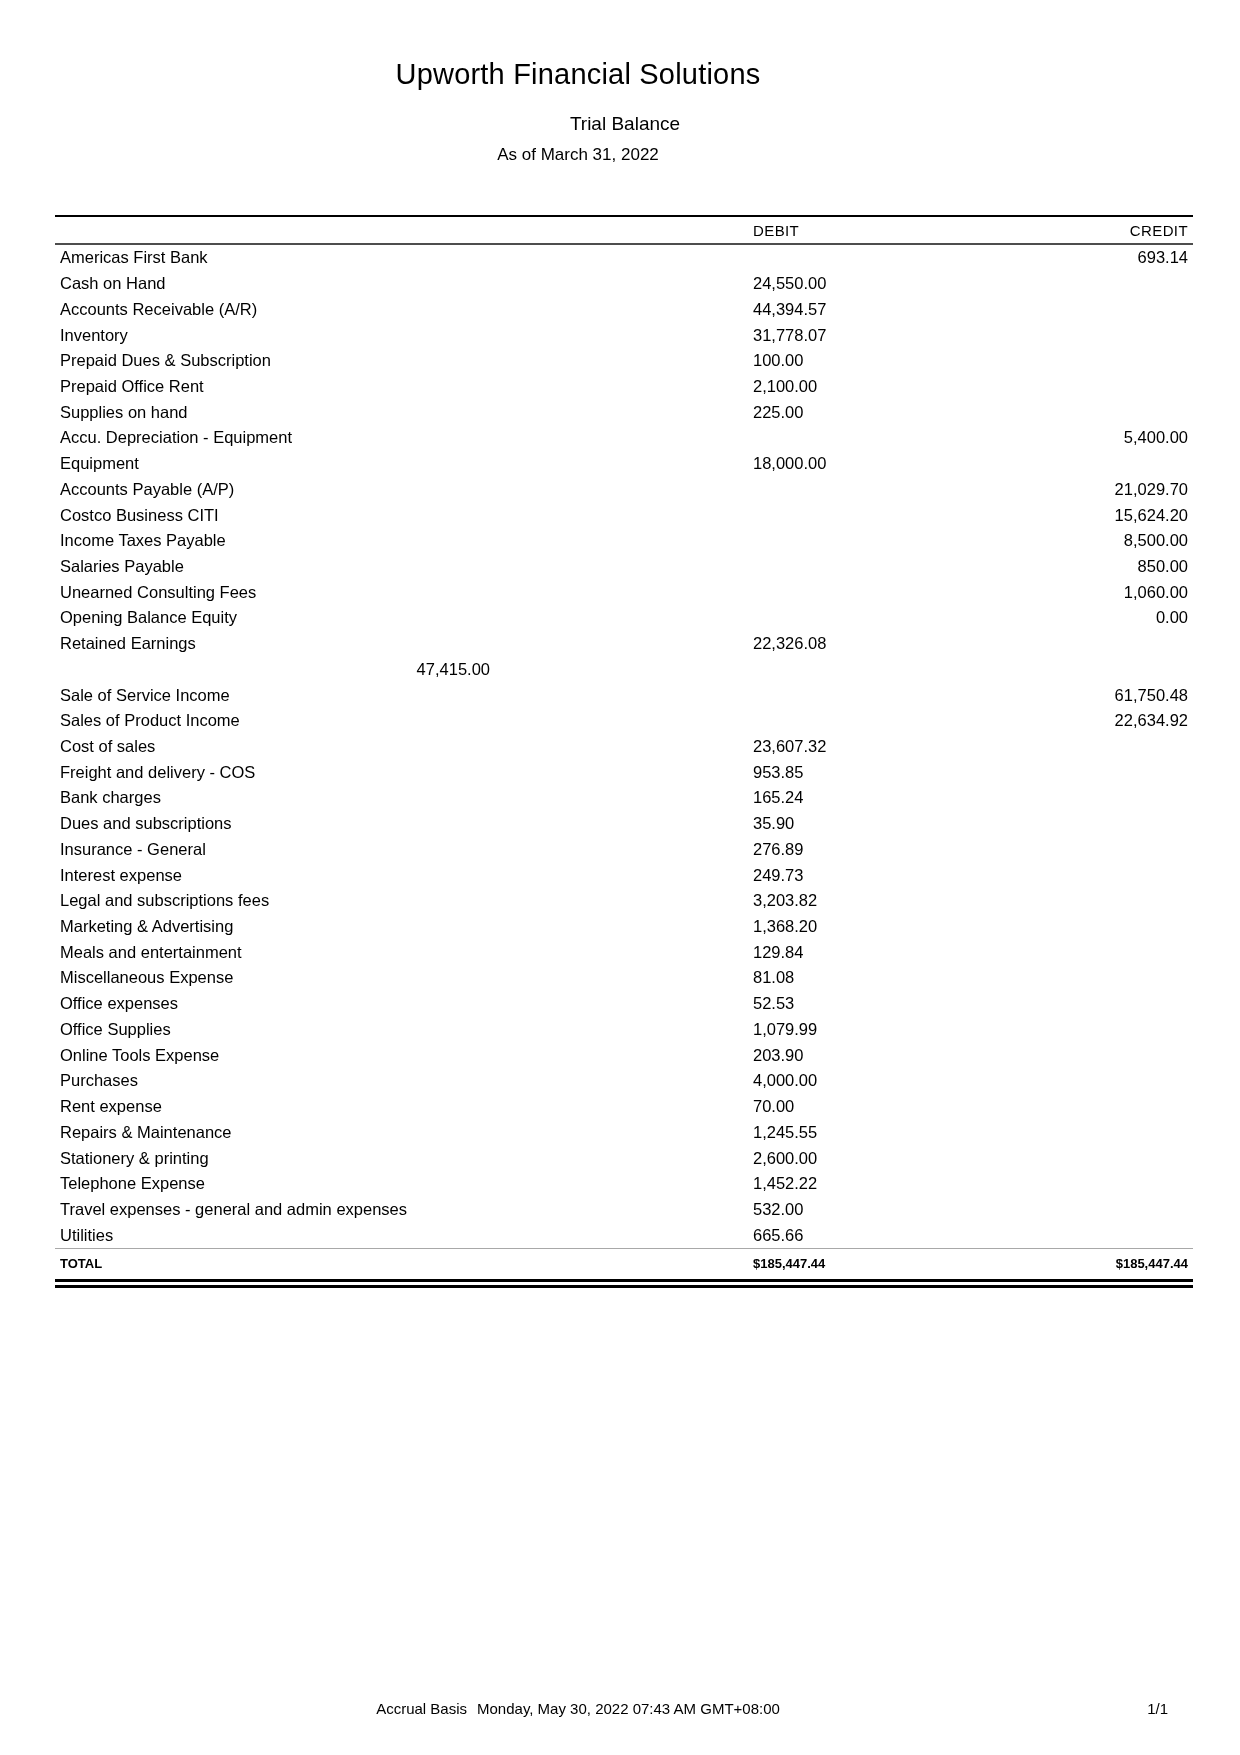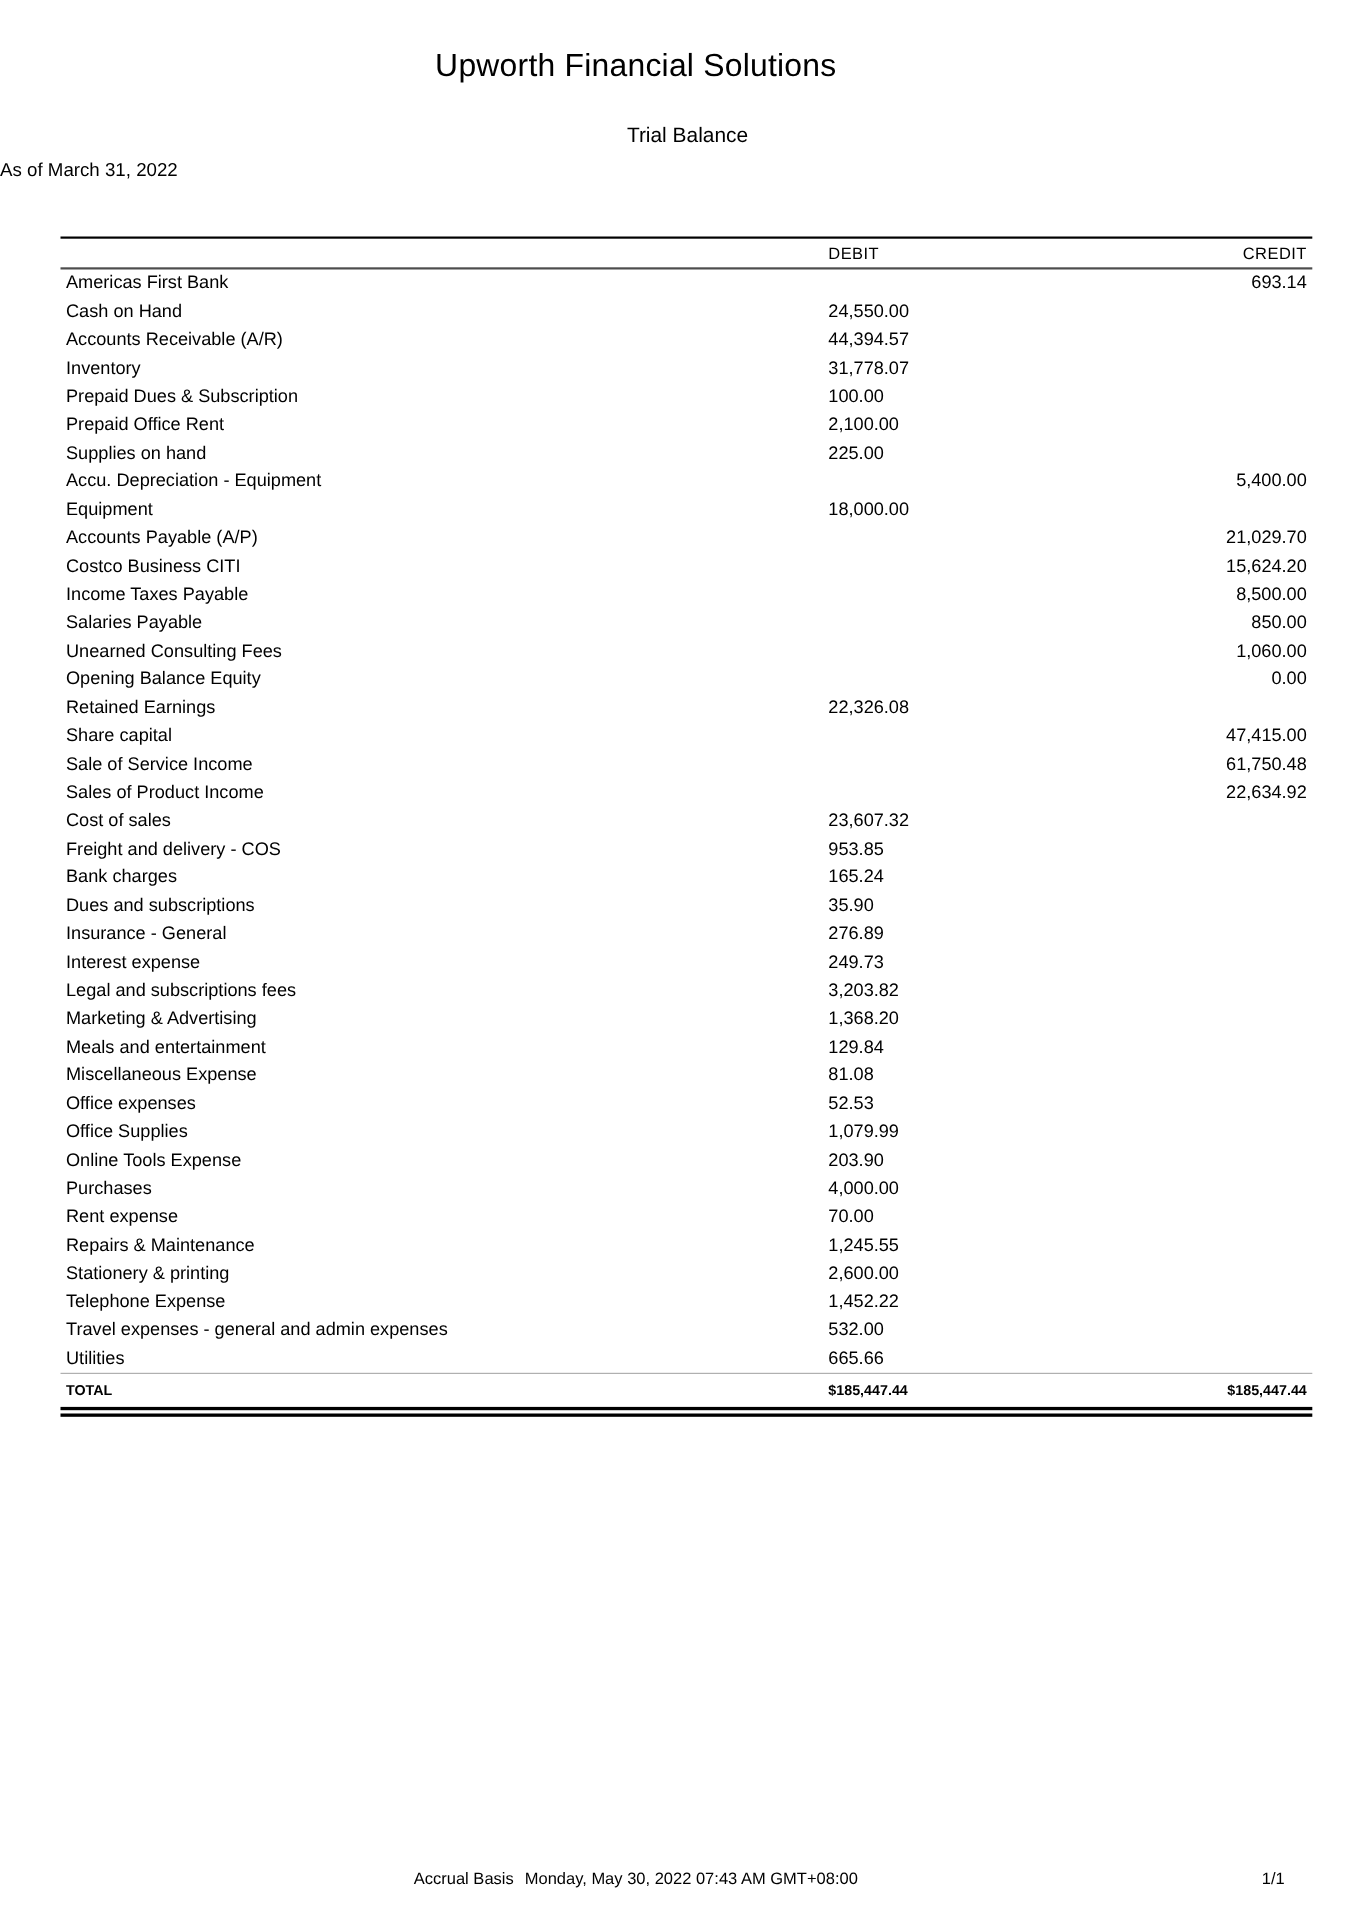--- a/index.html
+++ b/index.html
@@ -20,21 +20,21 @@
   
   .report-header {
     position: absolute;
     top: 0;
     left: 0;
     width: 1156px;
     height: 190px;
   }
   .company {
     position: absolute;
-    top: 43px;
+    top: 57px;
     left: 0;
     width: 100%;
     text-align: center;
     font-size: 29px;
     line-height: 34px;
     letter-spacing: 0.2px;
   }
   .title {
     position: absolute;
     top: 112px;
@@ -43,21 +43,21 @@
     text-align: center;
     font-size: 19px;
     line-height: 24px;
     padding-left: 47px;
   }
   .subtitle {
     position: absolute;
     top: 144px;
     left: 0;
     width: 100%;
-    text-align: left;
+    text-align: center;
     font-size: 17px;
     line-height: 22px;
   }
 
   
   .tb-table {
     position: absolute;
     left: 55px;
     top: 215px;
     width: 1138px;
@@ -244,21 +244,20 @@
           <div class="col-credit">0.00</div>
         </div>
 
         <div class="row">
           <div class="col-account">Retained Earnings</div>
           <div class="col-debit">22,326.08</div>
           <div class="col-credit"></div>
         </div>
 
         <div class="row">
-          <div class="col-account">Share capital</div>
           <div class="col-debit"></div>
           <div class="col-credit">47,415.00</div>
         </div>
 
         <div class="row">
           <div class="col-account">Sale of Service Income</div>
           <div class="col-debit"></div>
           <div class="col-credit">61,750.48</div>
         </div>
 

